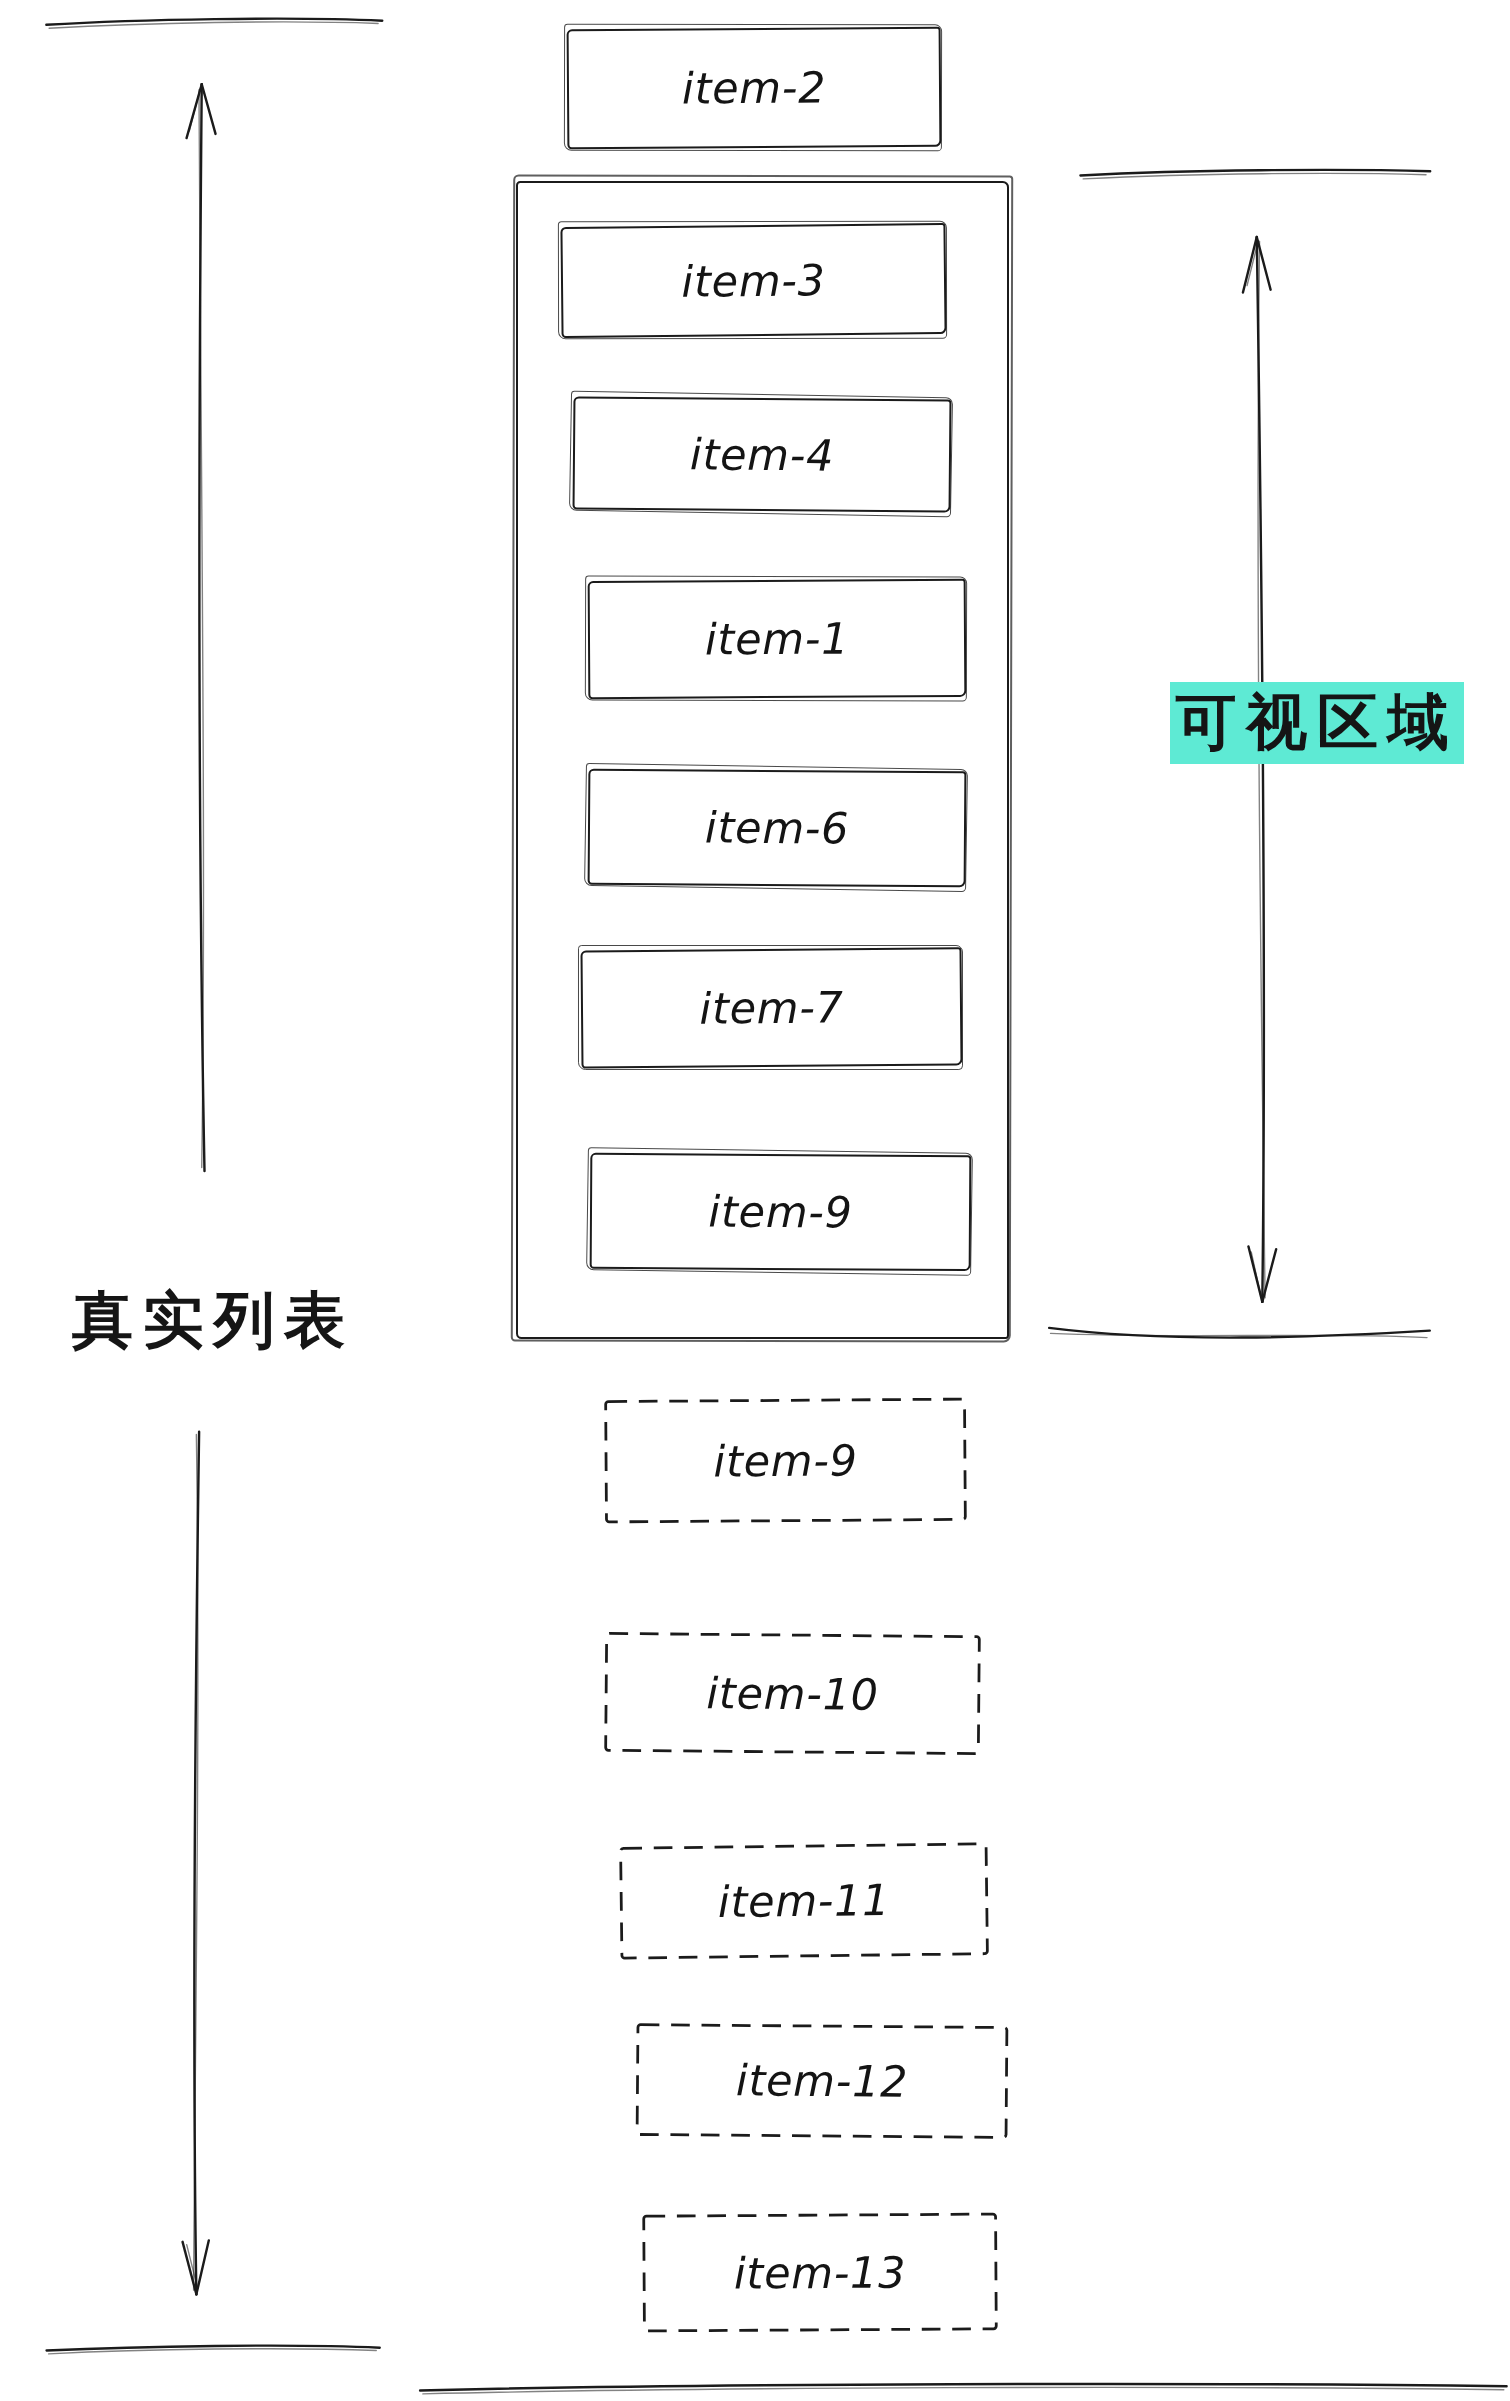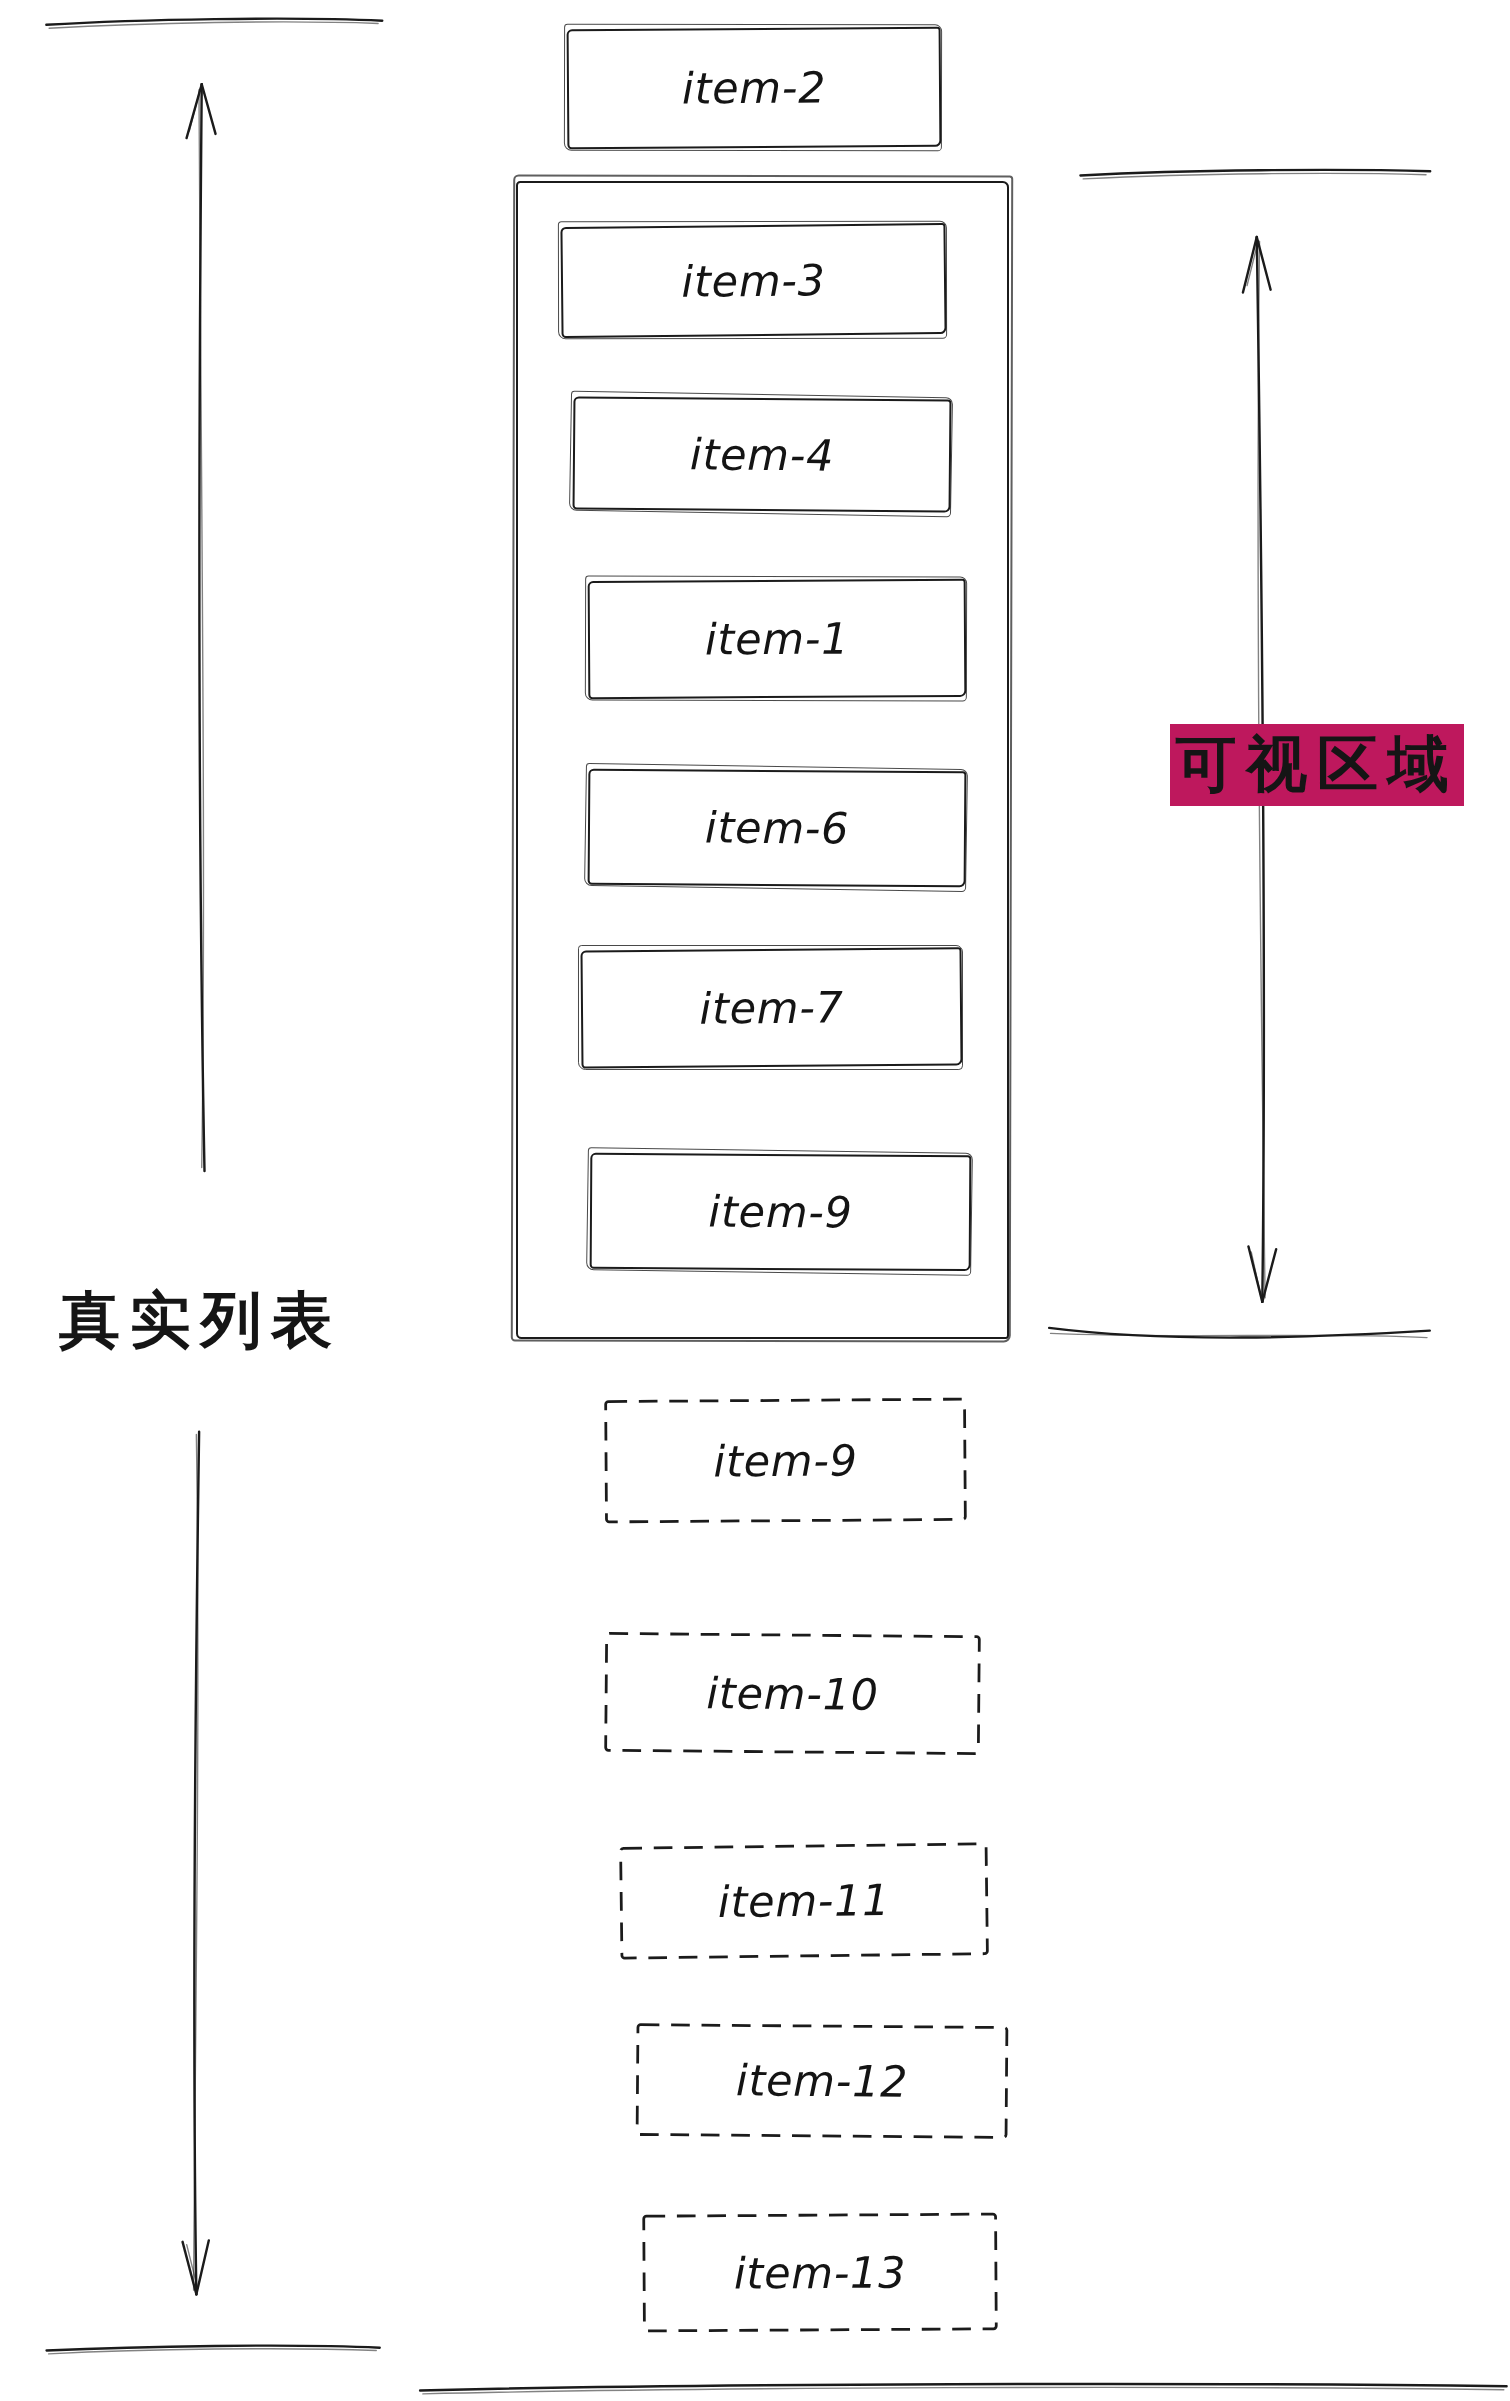--- a/index.html
+++ b/index.html
@@ -106,27 +106,27 @@
   .anno {
     position: absolute;
     font-weight: 600;
     font-size: 61px;
     letter-spacing: 9.7px;
     color: #151515;
     white-space: nowrap;
     z-index: 5;
   }
   .anno.left-label {
-    left: 59px;
+    left: 72px;
     top: 1280px;
   }
   .anno.right-label {
     left: 1170px;
-    top: 724px;
-    background: #be185d;
+    top: 682px;
+    background: #5eead4;
     padding: 0 5.5px;
   }
 </style>
 </head>
 <body>
 
 <div class="canvas">
 
   <svg class="sk" style="left:42px; top:11px;" width="346" height="23.5" viewBox="0 0 500 34">
     <path d="M6 20 C 140 12, 360 8, 492 14"></path>

